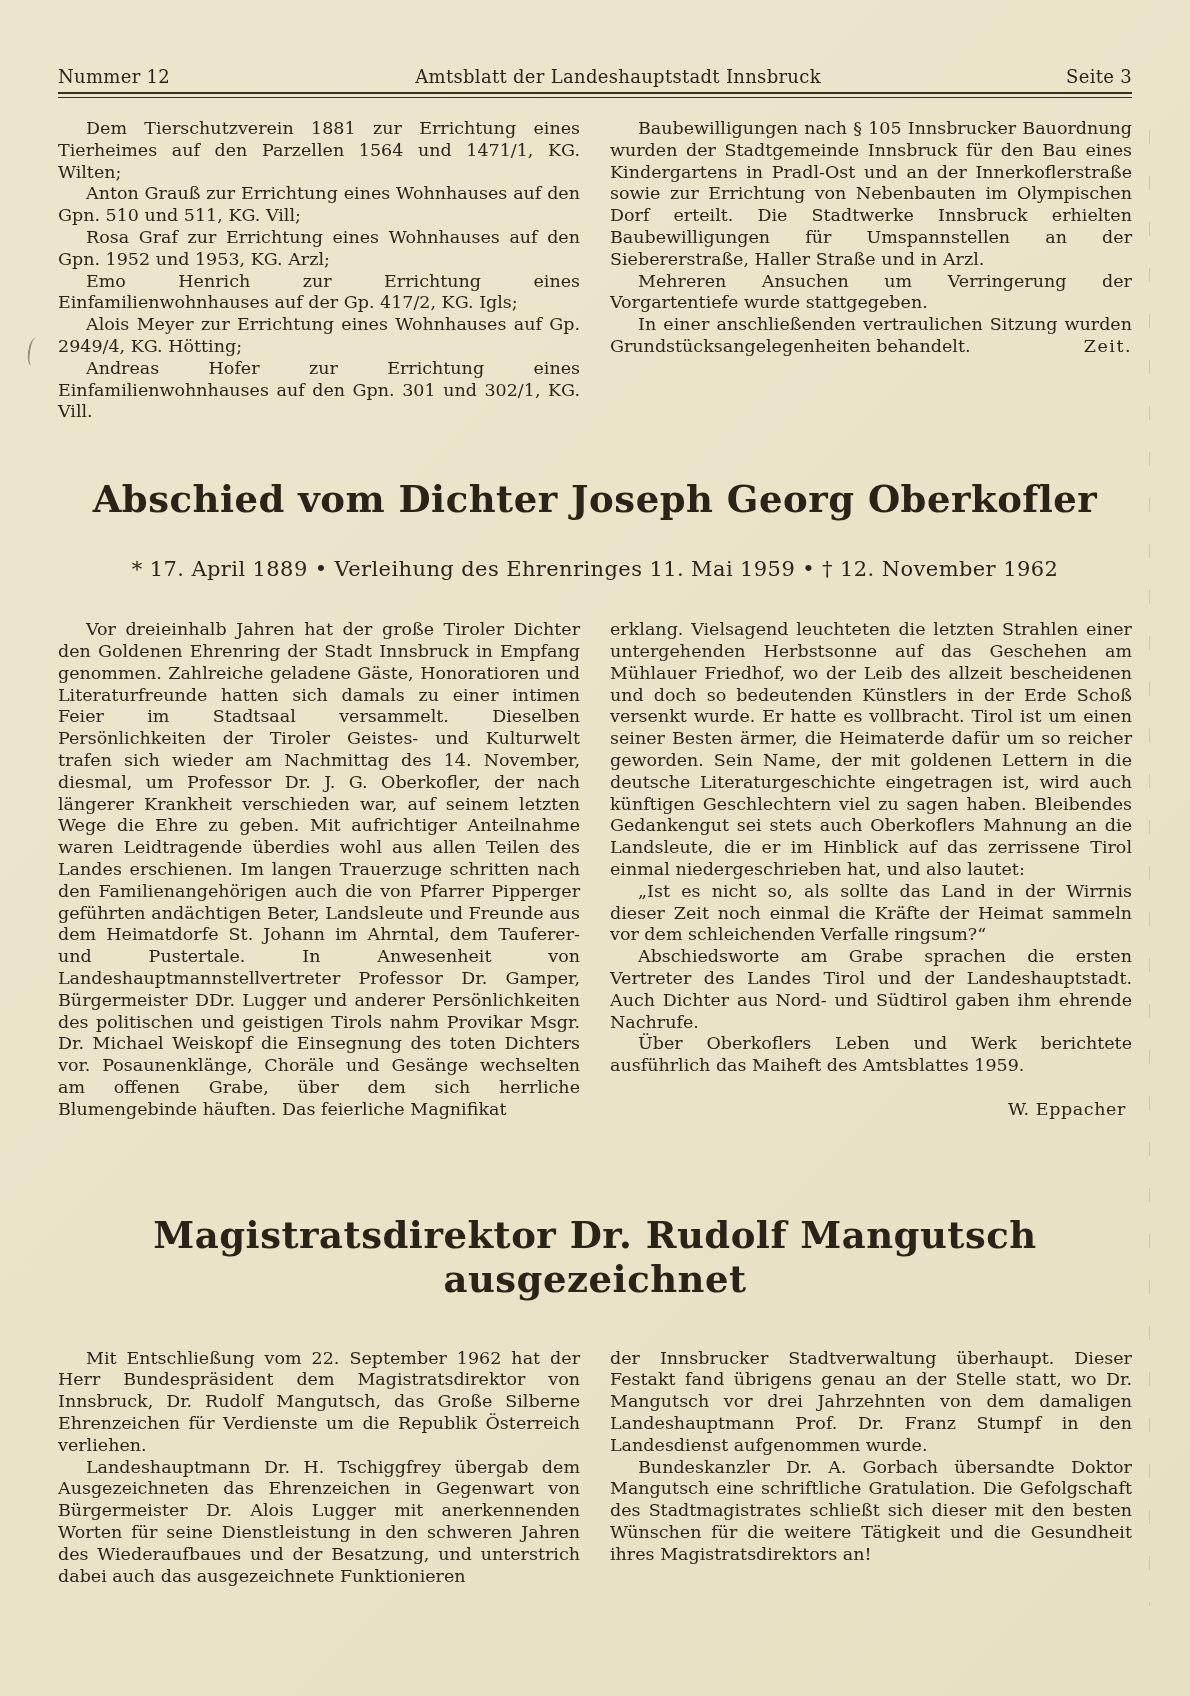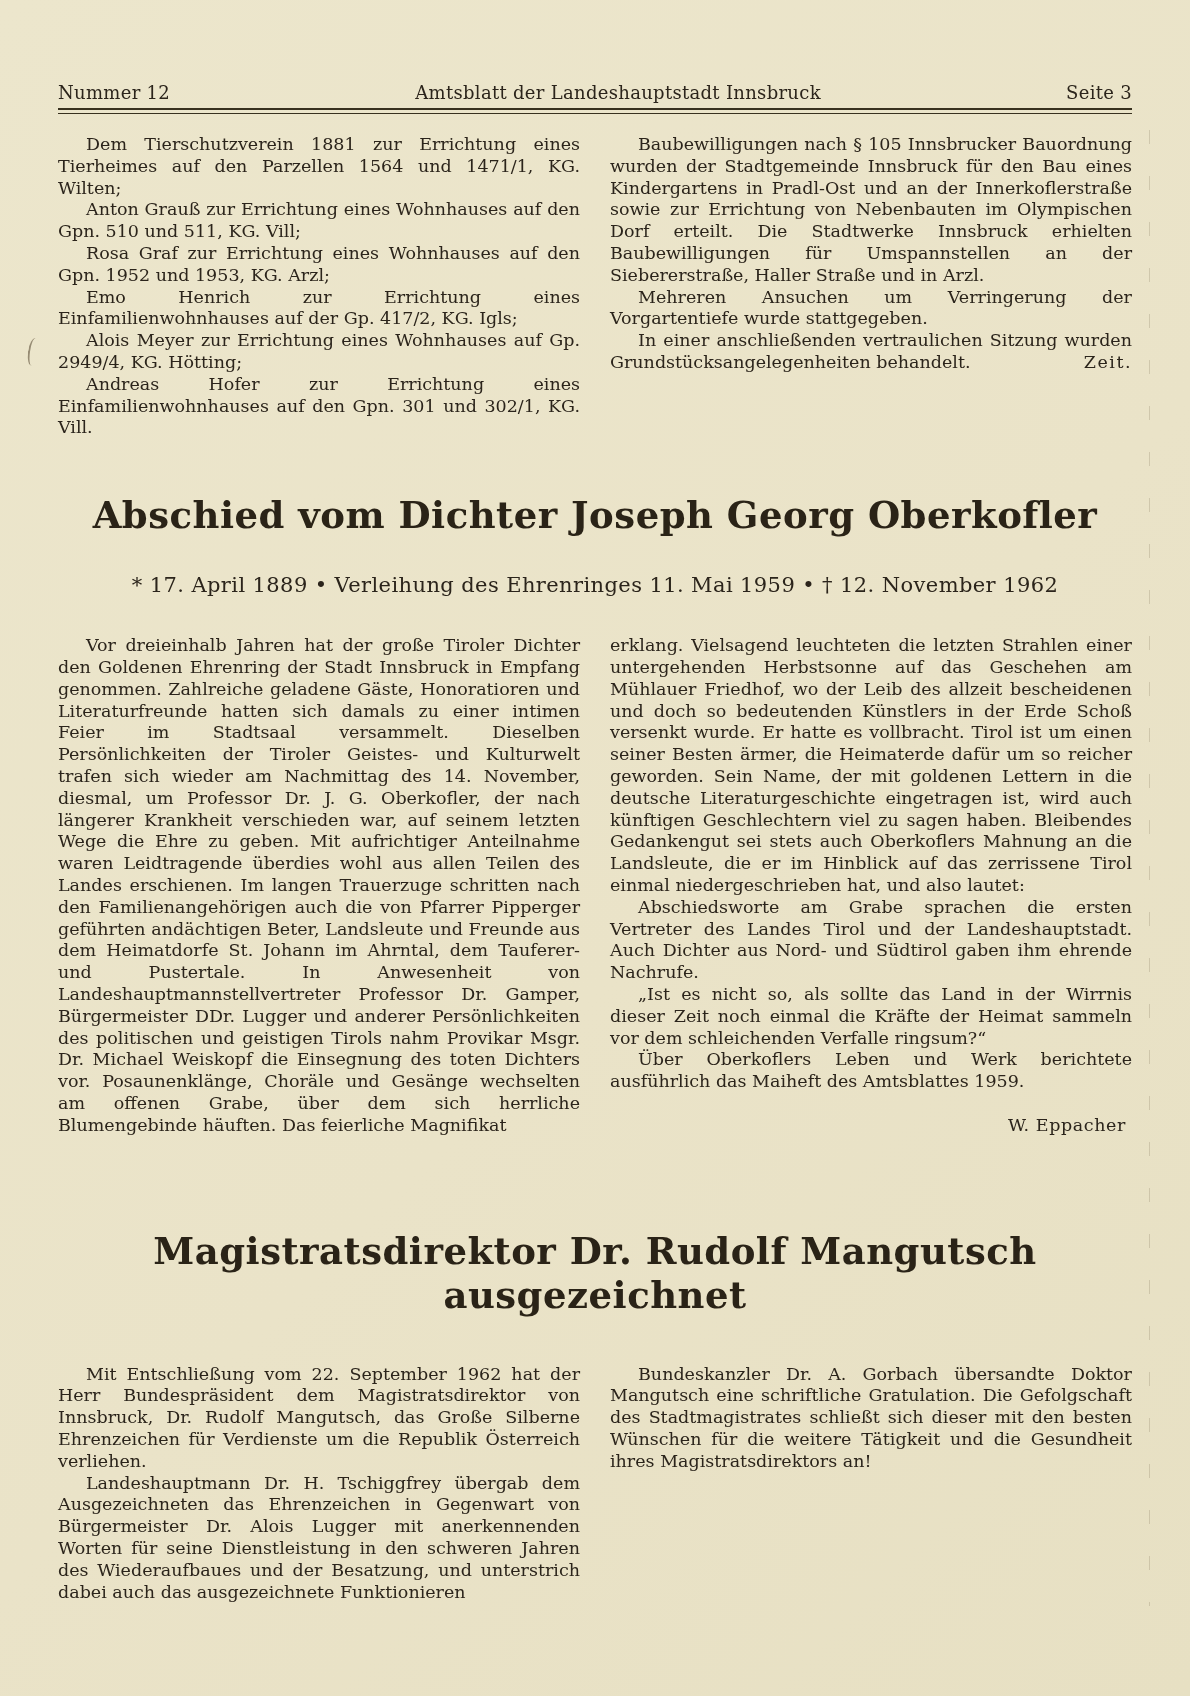--- a/index.html
+++ b/index.html
@@ -5,21 +5,21 @@
   html,body { margin:0; padding:0; }
   .page {
     position:relative;
     width:1190px; height:1696px;
     background:linear-gradient(135deg, #ece6cc 0%, #eae3c8 55%, #e7e0c3 100%);
     font-family:"DejaVu Serif", serif;
     color:#2b241b;
     overflow:hidden;
     box-sizing:border-box;
   }
-  .content { padding:16px 58px; }
+  .content { padding:0 58px; }
 
   
   .masthead {
     display:flex; justify-content:space-between; align-items:baseline;
     padding-top:66px;
     font-size:18px; letter-spacing:.3px;
   }
   .masthead .center { font-weight:normal; }
   .header-rule {
     margin-top:5px; height:3px;
@@ -115,35 +115,36 @@
 
     <section>
       <h1 class="headline headline-1">Abschied vom Dichter Joseph Georg Oberkofler</h1>
       <p class="subline">* 17. April 1889  •  Verleihung des Ehrenringes 11. Mai 1959  •  † 12. November 1962</p>
       <div class="two-col body-text article-cols">
         <div class="col">
           <p class="indent">Vor dreieinhalb Jahren hat der große Tiroler Dichter den Goldenen Ehrenring der Stadt Innsbruck in Empfang genommen. Zahlreiche geladene Gäste, Honoratioren und Literaturfreunde hatten sich damals zu einer intimen Feier im Stadtsaal versammelt. Dieselben Persönlichkeiten der Tiroler Geistes- und Kulturwelt trafen sich wieder am Nachmittag des 14. November, diesmal, um Professor Dr. J. G. Oberkofler, der nach längerer Krankheit verschieden war, auf seinem letzten Wege die Ehre zu geben. Mit aufrichtiger Anteilnahme waren Leidtragende überdies wohl aus allen Teilen des Landes erschienen. Im langen Trauerzuge schritten nach den Familienangehörigen auch die von Pfarrer Pipperger geführten andächtigen Beter, Landsleute und Freunde aus dem Heimatdorfe St. Johann im Ahrntal, dem Tauferer- und Pustertale. In Anwesenheit von Landeshauptmannstellvertreter Professor Dr. Gamper, Bürgermeister DDr. Lugger und anderer Persönlichkeiten des politischen und geistigen Tirols nahm Provikar Msgr. Dr. Michael Weiskopf die Einsegnung des toten Dichters vor. Posaunenklänge, Choräle und Gesänge wechselten am offenen Grabe, über dem sich herrliche Blumengebinde häuften. Das feierliche Magnifikat</p>
         </div>
         <div class="col">
           <p>erklang. Vielsagend leuchteten die letzten Strahlen einer untergehenden Herbstsonne auf das Geschehen am Mühlauer Friedhof, wo der Leib des allzeit bescheidenen und doch so bedeutenden Künstlers in der Erde Schoß versenkt wurde. Er hatte es vollbracht. Tirol ist um einen seiner Besten ärmer, die Heimaterde dafür um so reicher geworden. Sein Name, der mit goldenen Lettern in die deutsche Literaturgeschichte eingetragen ist, wird auch künftigen Geschlechtern viel zu sagen haben. Bleibendes Gedankengut sei stets auch Oberkoflers Mahnung an die Landsleute, die er im Hinblick auf das zerrissene Tirol einmal niedergeschrieben hat, und also lautet:</p>
+          <p class="indent">„Ist es nicht so, als sollte das Land in der Wirrnis dieser Zeit noch einmal die Kräfte der Heimat sammeln vor dem schleichenden Verfalle ringsum?“</p>
           <p class="indent">Abschiedsworte am Grabe sprachen die ersten Vertreter des Landes Tirol und der Landeshauptstadt. Auch Dichter aus Nord- und Südtirol gaben ihm ehrende Nachrufe.</p>
-          <p class="indent">„Ist es nicht so, als sollte das Land in der Wirrnis dieser Zeit noch einmal die Kräfte der Heimat sammeln vor dem schleichenden Verfalle ringsum?“</p>
           <p class="indent">Über Oberkoflers Leben und Werk berichtete ausführlich das Maiheft des Amtsblattes 1959.</p>
           <p class="signature">W. Eppacher</p>
         </div>
       </div>
     </section>
 
     <section>
       <h1 class="headline headline-2">Magistratsdirektor Dr. Rudolf Mangutsch ausgezeichnet</h1>
       <div class="two-col body-text article2-cols">
         <div class="col">
           <p class="indent">Mit Entschließung vom 22. September 1962 hat der Herr Bundespräsident dem Magistratsdirektor von Innsbruck, Dr. Rudolf Mangutsch, das Große Silberne Ehrenzeichen für Verdienste um die Republik Österreich verliehen.</p>
           <p class="indent">Landeshauptmann Dr. H. Tschiggfrey übergab dem Ausgezeichneten das Ehrenzeichen in Gegenwart von Bürgermeister Dr. Alois Lugger mit anerkennenden Worten für seine Dienstleistung in den schweren Jahren des Wiederaufbaues und der Besatzung, und unterstrich dabei auch das ausgezeichnete Funktionieren</p>
         </div>
         <div class="col">
+          <p>der Innsbrucker Stadtverwaltung überhaupt. Dieser Festakt fand übrigens genau an der Stelle statt, wo Dr. Mangutsch vor drei Jahrzehnten von dem damaligen Landeshauptmann Prof. Dr. Franz Stumpf in den Landesdienst aufgenommen wurde.</p>
           <p class="indent">Bundeskanzler Dr. A. Gorbach übersandte Doktor Mangutsch eine schriftliche Gratulation. Die Gefolgschaft des Stadtmagistrates schließt sich dieser mit den besten Wünschen für die weitere Tätigkeit und die Gesundheit ihres Magistratsdirektors an!</p>
         </div>
       </div>
     </section>
 
   </div>
 </div>
 
 </body></html>

